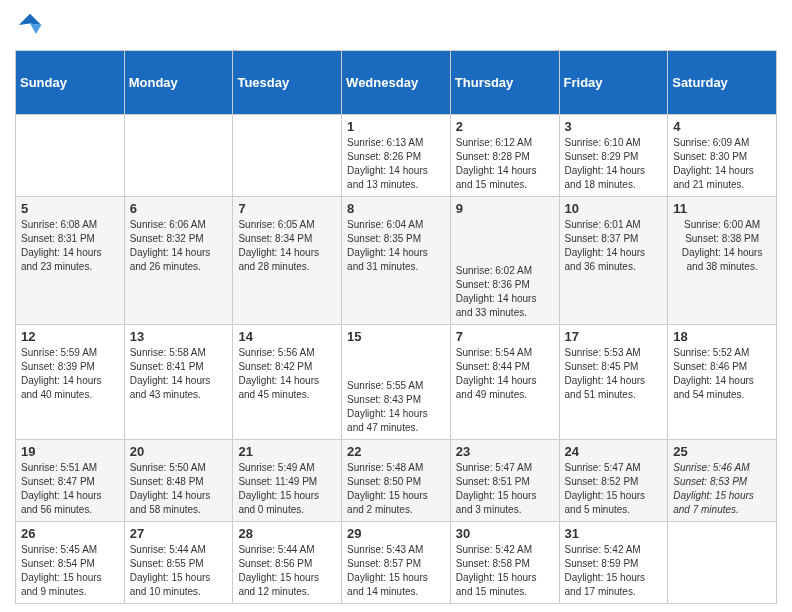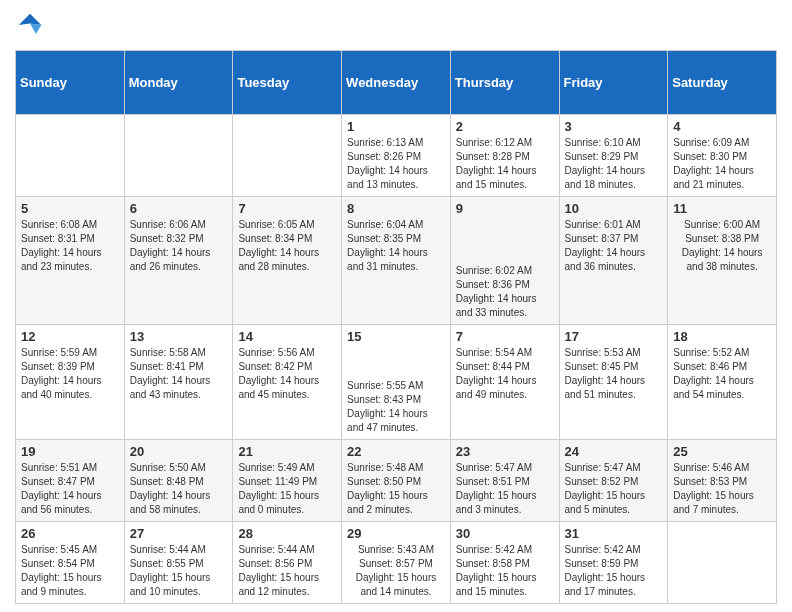--- a/index.html
+++ b/index.html
@@ -291,21 +291,21 @@
         </td>
         <td>
           <span class="day-num">24</span>
           <div class="day-info" style="white-space: pre-line;">Sunrise: 5:47 AM
 Sunset: 8:52 PM
 Daylight: 15 hours
 and 5 minutes.</div>
         </td>
         <td>
           <span class="day-num">25</span>
-          <div class="day-info" style="white-space: pre-line;">Sunrise: 5:46 AM
+          <div class="day-info" style="white-space: pre-line; font-style: italic;">Sunrise: 5:46 AM
 Sunset: 8:53 PM
 Daylight: 15 hours
 and 7 minutes.</div>
         </td>
       </tr>
       <tr>
         <td>
           <span class="day-num">26</span>
           <div class="day-info" style="white-space: pre-line;">Sunrise: 5:45 AM
 Sunset: 8:54 PM
@@ -321,21 +321,21 @@
         </td>
         <td>
           <span class="day-num">28</span>
           <div class="day-info" style="white-space: pre-line;">Sunrise: 5:44 AM
 Sunset: 8:56 PM
 Daylight: 15 hours
 and 12 minutes.</div>
         </td>
         <td>
           <span class="day-num">29</span>
-          <div class="day-info" style="white-space: pre-line; text-align: center;">Sunrise: 5:43 AM
+          <div class="day-info" style="white-space: pre-line;">Sunrise: 5:43 AM
 Sunset: 8:57 PM
 Daylight: 15 hours
 and 14 minutes.</div>
         </td>
         <td>
           <span class="day-num">30</span>
           <div class="day-info" style="white-space: pre-line;">Sunrise: 5:42 AM
 Sunset: 8:58 PM
 Daylight: 15 hours
 and 15 minutes.</div>

